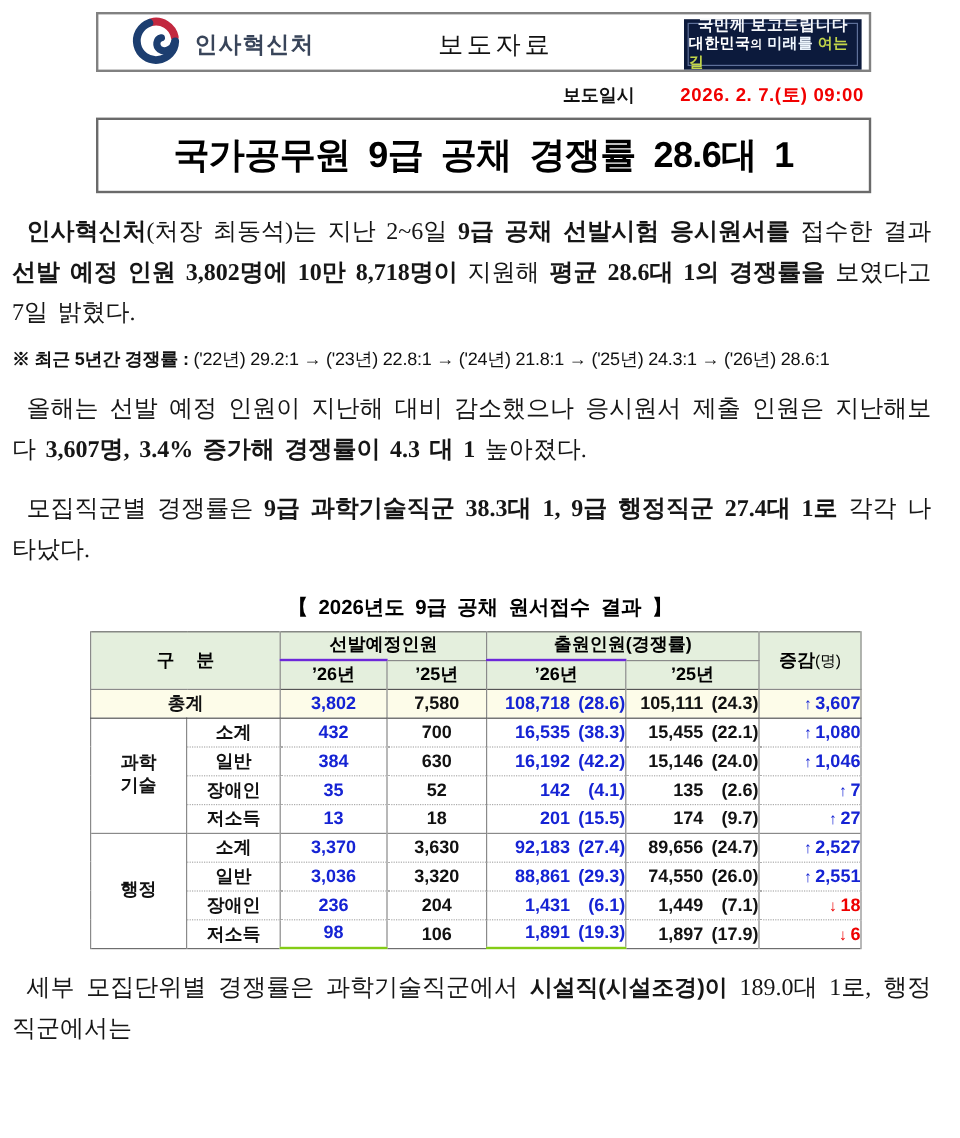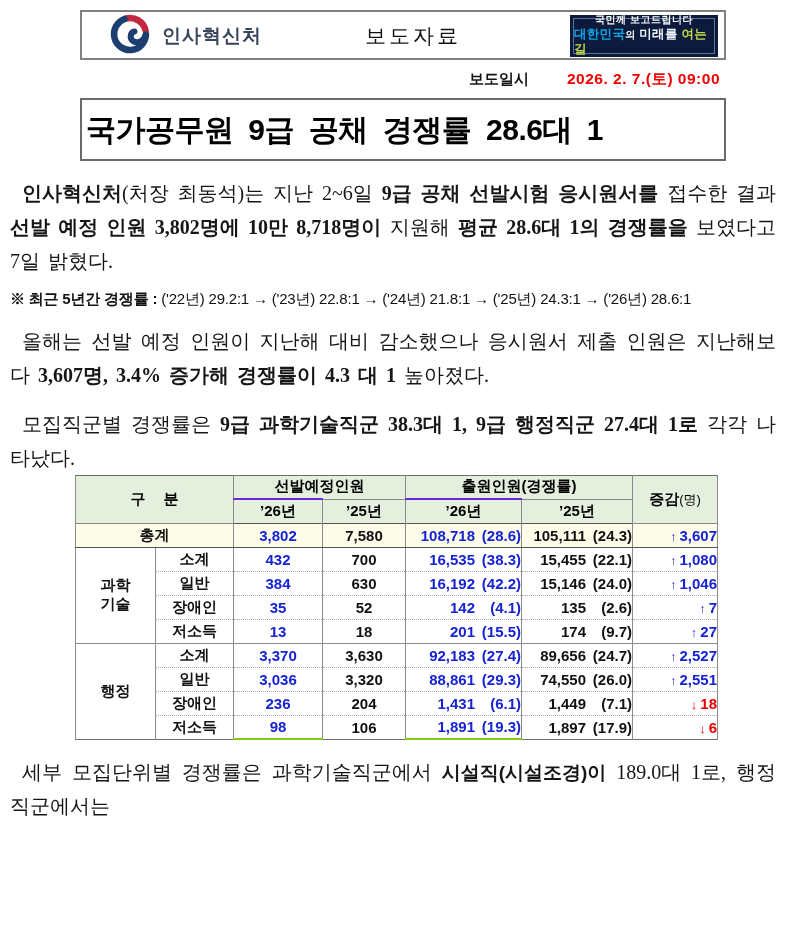--- a/index.html
+++ b/index.html
@@ -8,34 +8,34 @@
 
   
   .header-box{margin:10px 74px 0 80px;height:50px;border:2px solid #818181;
     display:grid;grid-template-columns:1fr auto 1fr;align-items:center;padding:0 6px 0 26px;box-sizing:border-box;}
   .logo-area{display:flex;align-items:center;gap:10px;}
   .agency-name{font-size:19px;font-weight:600;color:#39455a;letter-spacing:1px;}
   .doc-type{font-size:21px;font-weight:500;letter-spacing:3px;color:#111;text-align:center;}
   .badge{justify-self:end;width:148px;height:42px;background:#0c1a3c;box-sizing:border-box;padding:3px;}
   .badge-inner{height:100%;box-sizing:border-box;border:1px solid #5e7099;display:flex;flex-direction:column;
     align-items:center;justify-content:center;line-height:1.25;}
-  .badge-l1{font-size:10px;font-weight:600;color:#f5f7fa;letter-spacing:0.5px;}
+  .badge-l1{font-size:13px;font-weight:600;color:#f5f7fa;letter-spacing:0.5px;font-family:Liberation Serif, serif;}
   .badge-l2{font-size:12.5px;font-weight:800;letter-spacing:0.3px;}
-  .badge-cyan{color:#0ea5e9;}
+  .badge-cyan{color:#ffffff;}
   .badge-sm{color:#ffffff;font-size:10px;font-weight:600;}
   .badge-white{color:#eef5fd;}
   .badge-green{color:#c3d64a;}
 
   
   .release-row{margin:9px 80px 0 80px;display:flex;justify-content:flex-end;align-items:baseline;gap:38px;}
   .release-label{font-size:15px;font-weight:700;color:#111;}
   .release-value{font-size:15.5px;font-weight:700;color:#f10000;letter-spacing:0.5px;}
 
   
-  .title-box{margin:8px 74px 0 80px;border:2px solid #6a6a6a;text-align:left;padding:13px 4px 11px;box-sizing:border-box;}
+  .title-box{margin:8px 74px 0 80px;border:2px solid #6a6a6a;text-align:center;padding:13px 4px 11px;box-sizing:border-box;}
   .main-title{font-size:30px;font-weight:800;color:#000;letter-spacing:-0.5px;word-spacing:7px;line-height:1.15;}
   .subtitle{margin-top:11px;font-size:17px;font-weight:700;color:#1d1dd8;word-spacing:3px;}
 
   
   .para{margin:15px 24px 0 10px;font-family:"Liberation Serif",serif;font-size:20px;line-height:1.7;
     text-align:justify;text-indent:12px;word-spacing:3px;color:#161616;}
   .para span.b{font-weight:700;}
   .para span.g{font-family:"Liberation Sans",sans-serif;font-weight:700;font-size:19px;}
   .note-line{margin:12px 10px 0 10px;font-size:15px;font-weight:600;letter-spacing:-0.2px;white-space:nowrap;color:#111;}
   .note-line .val{font-weight:500;}
@@ -108,20 +108,21 @@
 
   <p class="para"><span class="b">인사혁신처</span><span>(처장 최동석)는 지난 2~6일 </span><span class="b">9급 공채 선발시험 응시원서를</span><span> 접수한 결과 </span><span class="b">선발 예정 인원 3,802명에 10만 8,718명이</span><span> 지원해 </span><span class="b">평균 28.6대 1의 경쟁률을</span><span> 보였다고 7일 밝혔다.</span></p>
 
   <div class="note-line">
     <span>※ 최근 5년간 경쟁률 : </span><span class="val">('22년) 29.2:1 → ('23년) 22.8:1 → ('24년) 21.8:1 → ('25년) 24.3:1 → ('26년) 28.6:1</span>
   </div>
 
   <p class="para"><span>올해는 선발 예정 인원이 지난해 대비 감소했으나 응시원서 제출 인원은 지난해보다 </span><span class="b">3,607명, 3.4% 증가해</span><span class="b"> 경쟁률이 </span><span class="b">4.3 대 1</span><span> 높아졌다.</span></p>
   <p class="para"><span>모집직군별 경쟁률은 </span><span class="b">9급 과학기술직군 38.3대 1, 9급 행정직군 27.4대 1로</span><span> 각각 나타났다.</span></p>
 
+  <div class="table-title">【 2026년도 9급 공채 원서접수 결과 】</div>
   <table class="results">
     <colgroup>
       <col style="width:80px">
         <col style="width:78px">
         <col style="width:89px">
         <col style="width:83px">
       <col style="width:116px">
         <col style="width:111px">
         <col style="width:85px">
     </colgroup>

